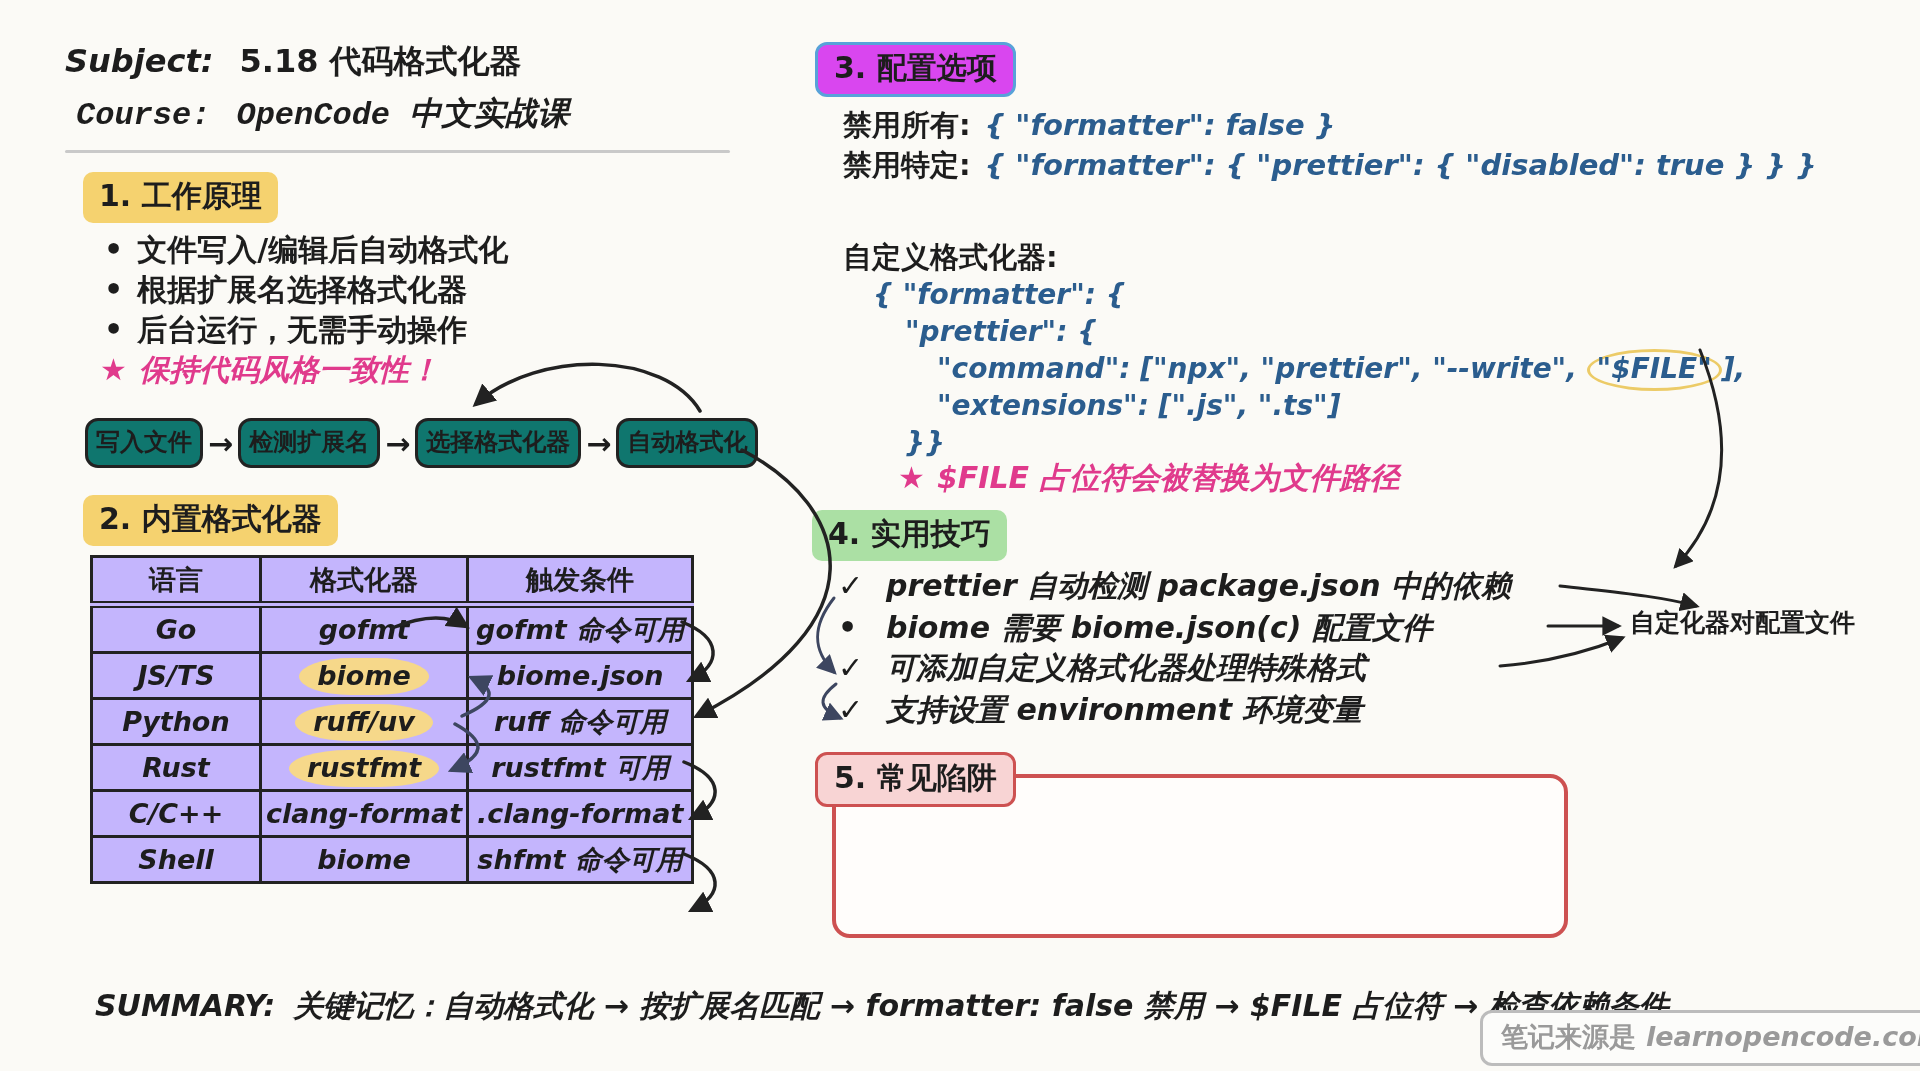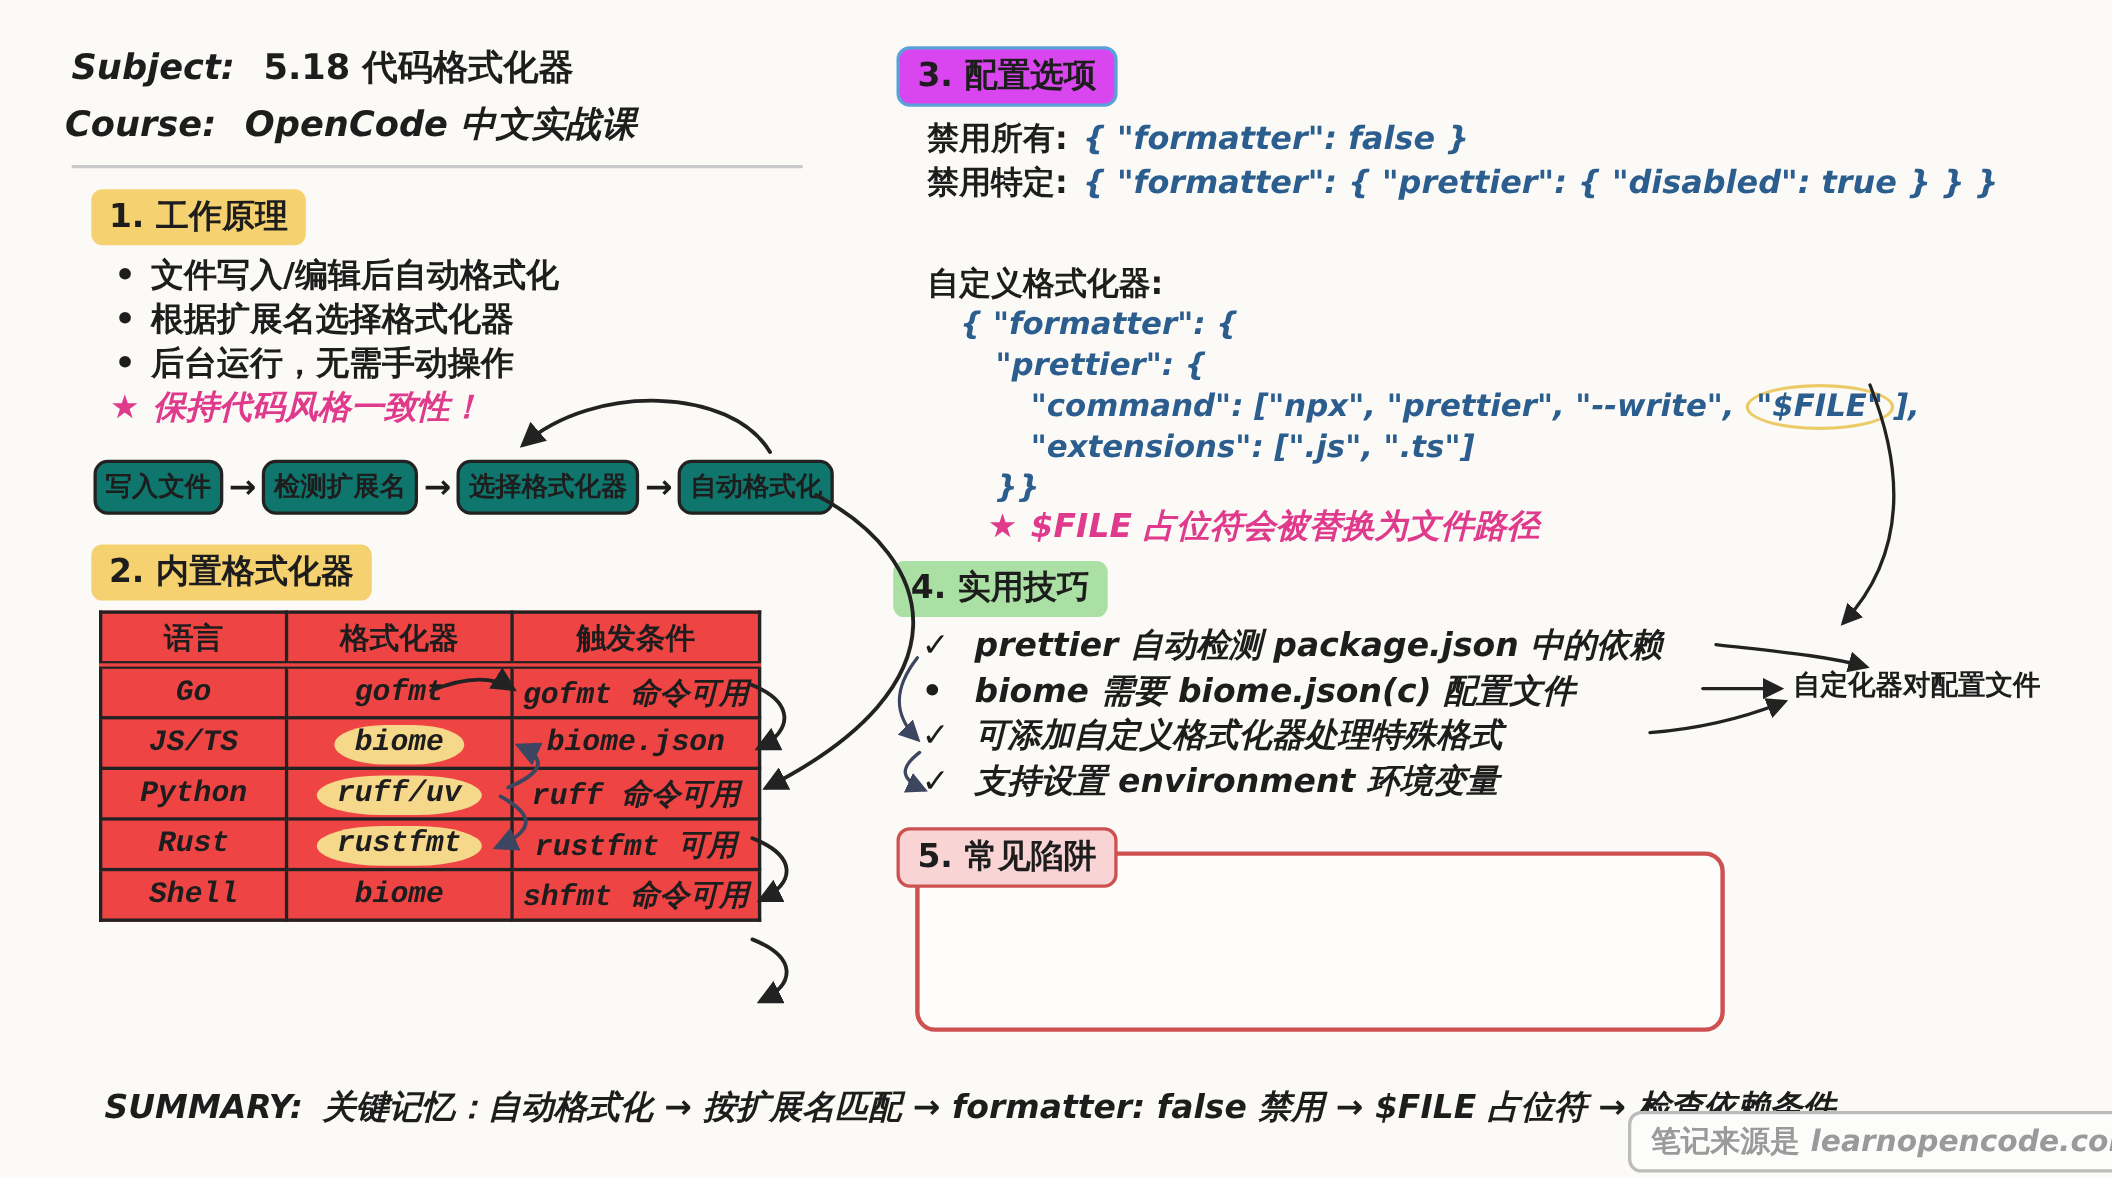--- a/index.html
+++ b/index.html
@@ -17,21 +17,21 @@
   .badge-b{background:#d946ef;border:3px solid #58a2d9;border-radius:12px;padding:3px 16px 5px;font-size:30px;font-weight:800;white-space:nowrap;}
   .badge-g{background:#abe0a4;border-radius:10px;padding:4px 16px 6px;font-size:30px;font-weight:800;white-space:nowrap;}
   .badge-r{background:#f8d4d4;border:3px solid #cd5151;border-radius:12px;padding:3px 16px 5px;font-size:30px;font-weight:800;white-space:nowrap;z-index:3;}
   .bullet{font-size:30px;font-weight:700;white-space:nowrap;}
   .bullet .bdot{margin-right:14px;}
   .star-line{font-size:30px;font-weight:800;color:#e03a8c;white-space:nowrap;font-style:italic;}
   .star-line .star-ic{margin-right:12px;font-style:normal;}
   .flow{display:flex;align-items:center;gap:4px;}
   .fbox{border:3px solid #222;border-radius:13px;padding:5px 8px 7px;font-size:24px;font-weight:800;white-space:nowrap;background:#0f766e;}
   .farrow{font-size:30px;font-weight:800;padding:0 1px;}
-  table.fmt-table{border-collapse:collapse;background:#ef4444;font-family:Liberation Mono, monospace;}
+  table.fmt-table{border-collapse:collapse;background:#c4b5fd;}
   .fmt-table th,.fmt-table td{border:3px solid #222;text-align:center;font-size:27px;font-weight:700;height:43px;padding:0 4px;white-space:nowrap;}
   .fmt-table th{border-bottom:7px double #222;}
   .lat{font-style:italic;}
   .pill{background:#f6d88a;border-radius:46%/58%;padding:2px 18px 4px;font-style:italic;font-weight:700;}
   .cfg-line{font-size:29px;font-weight:800;white-space:nowrap;}
   .cfg-line .clbl{margin-right:14px;}
   .code{color:#2b5d8e;font-style:italic;font-weight:700;}
   .codeblock{font-size:28px;line-height:37px;white-space:nowrap;}
   .file-circ{border:3px solid #eccb67;border-radius:50%;padding:0 7px 3px;}
   .tip-item{font-size:30px;font-weight:700;white-space:nowrap;font-style:italic;}
@@ -47,21 +47,21 @@
   .watermark{border:3px solid #bcbcbc;border-radius:12px;color:#9a9a9a;font-size:27px;font-weight:700;padding:6px 18px 8px;white-space:nowrap;background:#fcfcfa;}
   .watermark .site{font-style:italic;margin-left:10px;}
   svg.overlay{position:absolute;left:0;top:0;pointer-events:none;z-index:2;}
 </style>
 </head>
 <body>
 
 <div class="abs topline" style="left:65px;top:40px;">
   <span class="lbl">Subject:</span><span>5.18 代码格式化器</span>
 </div>
-<div class="abs topline" style="left:59px;top:92px;">
+<div class="abs topline" style="left:76px;top:92px;font-family:Liberation Mono, monospace;">
   <span class="lbl">Course:</span><span class="hand">OpenCode 中文实战课</span>
 </div>
 <div class="abs divider" style="left:65px;top:150px;width:665px;"></div>
 
 <div class="abs badge-y" style="left:83px;top:172px;">1. 工作原理</div>
 <div class="abs bullet" style="left:104px;top:230px;">
   <span class="bdot">•</span><span>文件写入/编辑后自动格式化</span>
 </div>
 <div class="abs bullet" style="left:104px;top:270px;">
   <span class="bdot">•</span><span>根据扩展名选择格式化器</span>
@@ -105,20 +105,25 @@
     </tr>
     <tr>
       <td class="lat">Python</td>
       <td><span class="pill">ruff/uv</span></td>
       <td class="lat">ruff 命令可用</td>
     </tr>
     <tr>
       <td class="lat">Rust</td>
       <td><span class="pill">rustfmt</span></td>
       <td class="lat">rustfmt 可用</td>
+    </tr>
+    <tr>
+      <td class="lat">C/C++</td>
+      <td class="lat">clang-format</td>
+      <td class="lat">.clang-format</td>
     </tr>
     <tr>
       <td class="lat">Shell</td>
       <td class="lat">biome</td>
       <td class="lat">shfmt 命令可用</td>
     </tr>
   </tbody>
 </table>
 
 <div class="abs badge-b" style="left:815px;top:42px;">3. 配置选项</div>

